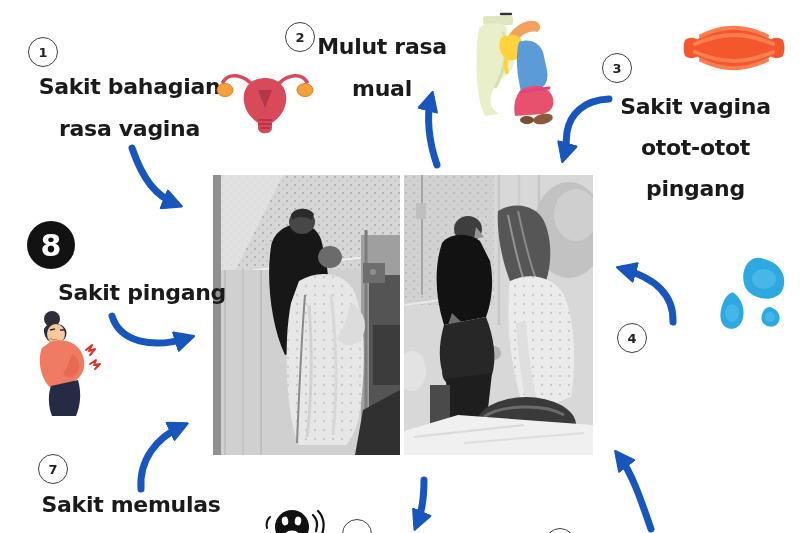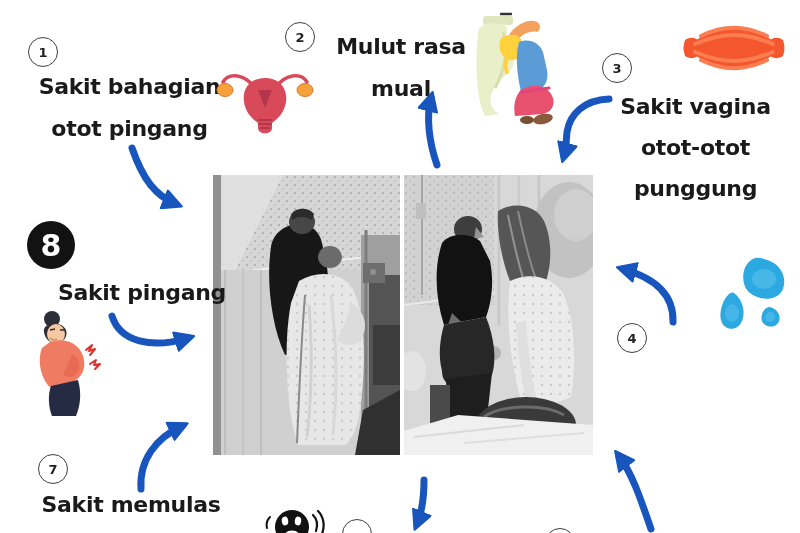--- a/index.html
+++ b/index.html
@@ -120,38 +120,38 @@
         </g>
       </g>
     </svg>
   </div>
 
   <div class="num" style="left:28px;top:37px;">
     <span>1</span>
   </div>
   <div class="label" style="left:32px;top:66px;width:195px;line-height:42px;">
     <div>Sakit bahagian</div>
-    <div>otot pingang</div>
+    <div>rasa vagina</div>
   </div>
   <div class="abs" style="left:215px;top:68px;">
     <svg width="100" height="72" viewBox="0 0 100 72">
       <path d="M40,20 C30,6 14,4 8,14" stroke="#d8495a" stroke-width="3.5" fill="none" stroke-linecap="round"></path>
       <path d="M60,20 C70,6 86,4 92,14" stroke="#d8495a" stroke-width="3.5" fill="none" stroke-linecap="round"></path>
       <ellipse cx="10" cy="22" rx="8" ry="6.5" fill="#f6a13a" stroke="#e2772f" stroke-width="1"></ellipse>
       <ellipse cx="90" cy="22" rx="8" ry="6.5" fill="#f6a13a" stroke="#e2772f" stroke-width="1"></ellipse>
       <path d="M50,10 C64,10 73,20 71,34 C69,46 62,51 57,55 L57,60 C57,67 43,67 43,60 L43,55 C38,51 31,46 29,34 C27,20 36,10 50,10 z" fill="#d8495a"></path>
       <polygon points="43,22 57,22 50,40" fill="#b5364a"></polygon>
       <path d="M44,52 L56,52 M44,56 L56,56 M46,60 L54,60" stroke="#b5364a" stroke-width="2" fill="none" stroke-linecap="round"></path>
     </svg>
   </div>
 
   <div class="num" style="left:285px;top:22px;">
     <span>2</span>
   </div>
-  <div class="label" style="left:312px;top:26px;width:140px;line-height:42px;margin-left:19px;">
+  <div class="label" style="left:312px;top:26px;width:140px;line-height:42px;">
     <div>Mulut rasa</div>
     <div>mual</div>
   </div>
   <div class="abs" style="left:445px;top:12px;">
     <svg width="112" height="118" viewBox="0 0 112 118">
       <rect x="38" y="4" width="30" height="9" rx="3" fill="#dfe6bd"></rect>
       <path d="M56,2 L66,2" stroke="#333" stroke-width="2.4" stroke-linecap="round"></path>
       <path d="M40,12 C54,10 62,12 62,18 L60,34 C70,40 72,52 64,60 C56,68 48,74 46,84 C44,94 48,98 54,102 L40,104 C30,86 30,40 34,16 z" fill="#e9efc9"></path>
       <path d="M58,20 C64,36 60,58 50,76" stroke="#d6deae" stroke-width="3" fill="none"></path>
       <path d="M62,26 C70,12 84,6 92,10 C96,12 96,18 92,20 C84,18 74,24 70,32 z" fill="#f2a25c"></path>
@@ -164,21 +164,21 @@
       <ellipse cx="82" cy="108" rx="7" ry="4" fill="#7a4e31"></ellipse>
     </svg>
   </div>
 
   <div class="num" style="left:602px;top:53px;">
     <span>3</span>
   </div>
   <div class="label" style="left:598px;top:86px;width:195px;line-height:41px;">
     <div>Sakit vagina</div>
     <div>otot-otot</div>
-    <div>punggung</div>
+    <div>pingang</div>
   </div>
   <div class="abs" style="left:683px;top:14px;">
     <svg width="102" height="68" viewBox="0 0 102 68">
       <path d="M2,26 C8,22 14,24 18,29 L18,39 C14,44 8,46 2,42 C0,36 0,32 2,26 z" fill="#f4572e"></path>
       <path d="M100,26 C94,22 88,24 84,29 L84,39 C88,44 94,46 100,42 C102,36 102,32 100,26 z" fill="#f4572e"></path>
       <path d="M6,34 C24,8 78,8 96,34 C78,60 24,60 6,34 z" fill="#f4572e"></path>
       <path d="M18,22 C40,11 62,11 84,22" stroke="#fb7d50" stroke-width="4" fill="none" stroke-linecap="round"></path>
       <path d="M12,30 C40,18 62,18 90,30" stroke="#fb7d50" stroke-width="4" fill="none" stroke-linecap="round"></path>
       <path d="M12,38 C40,50 62,50 90,38" stroke="#fb7d50" stroke-width="4" fill="none" stroke-linecap="round"></path>
       <path d="M18,46 C40,57 62,57 84,46" stroke="#fb7d50" stroke-width="4" fill="none" stroke-linecap="round"></path>

